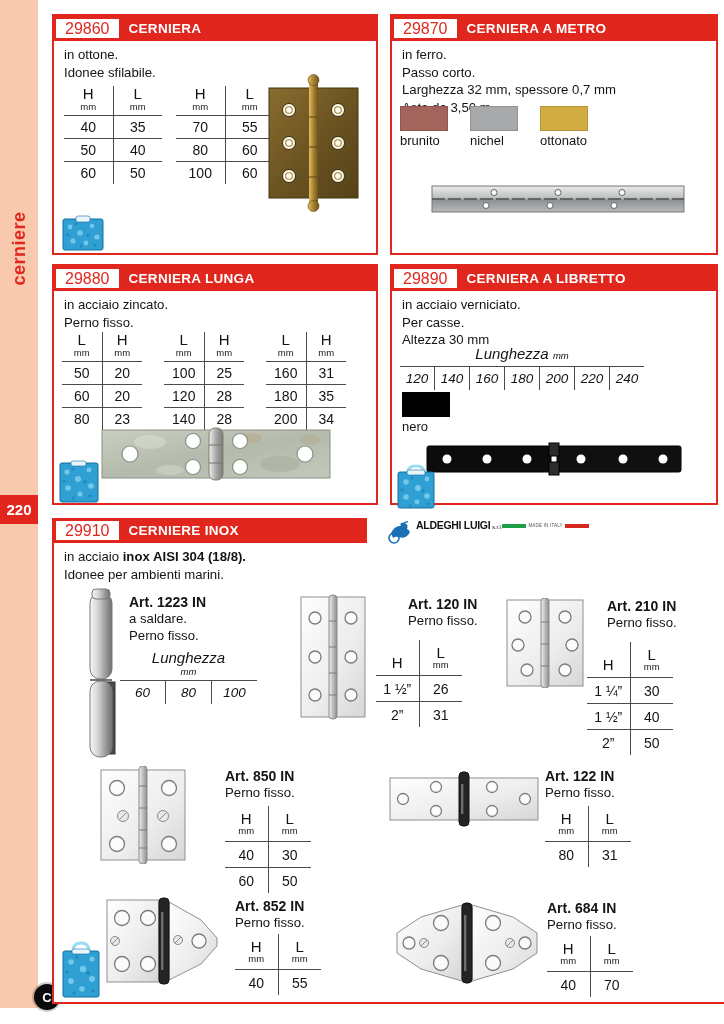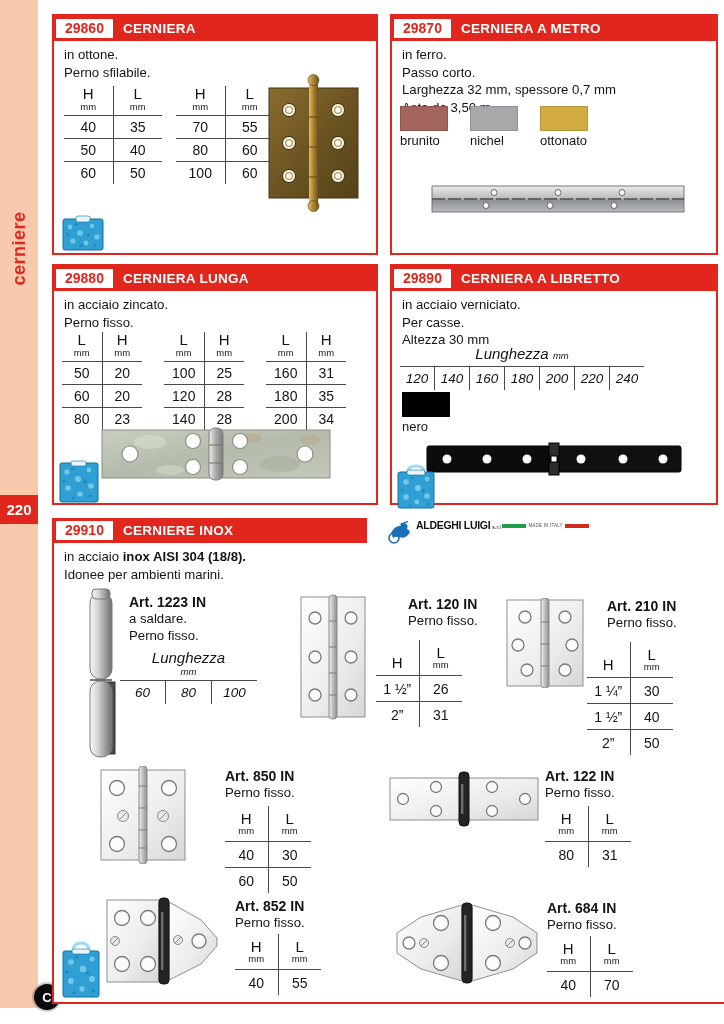--- a/index.html
+++ b/index.html
@@ -18,21 +18,21 @@
     transform:rotate(-90deg);color:var(--red);font-weight:bold;font-size:18px;letter-spacing:.5px;}
   .page-badge{position:absolute;left:0;top:495px;width:38px;height:29px;background:var(--red);
     color:#fff;font-weight:bold;font-size:15px;display:flex;align-items:center;justify-content:center;}
   .corner-logo{position:absolute;left:34px;top:984px;width:26px;height:26px;border-radius:50%;
     background:#0a0a0a;color:#fff;font-weight:bold;font-size:13px;display:flex;align-items:center;justify-content:center;
     box-shadow:0 0 0 2px #0a0a0a33;}
 
   
   .box{position:absolute;background:#fff;border:2px solid var(--red);}
   .hdr{display:flex;align-items:center;background:var(--red);height:25px;padding:2px 2px;}
-  .code{background:#fff;color:var(--red);font-weight:bold;font-size:14px;line-height:19px;
+  .code{background:#fff;color:var(--red);font-weight:normal;font-size:16px;line-height:19px;
     padding:0 9px;margin-right:10px;}
   .title{color:#fff;font-weight:bold;font-size:13.5px;letter-spacing:.3px;}
   .desc{position:absolute;left:10px;font-size:13.2px;color:var(--ink);line-height:1.34;}
 
   
   table.spec{border-collapse:collapse;text-align:center;color:var(--ink);}
   table.spec th,table.spec td{font-weight:normal;padding:3px 0;font-size:14px;}
   table.spec th{vertical-align:bottom;padding-top:0;}
   table.spec tr > *:first-child{border-right:1.4px solid var(--line);}
   table.spec tr + tr > *{border-top:1.4px solid var(--line);}
@@ -84,21 +84,21 @@
     <span>C</span>
   </div>
 
   <div class="box" style="left:52px;top:14px;width:326px;height:241px;">
     <div class="hdr">
       <span class="code">29860</span>
       <span class="title">CERNIERA</span>
     </div>
     <div class="desc" style="top:30px;">
       <div>in ottone.</div>
-      <div>Perno sfilabile.</div>
+      <div>Idonee sfilabile.</div>
     </div>
 
     <table class="spec w45" style="position:absolute;left:10px;top:70px;">
       <tbody>
           <tr>
         <th>
               <div class="cl">H</div>
               <div class="cu">mm</div>
             </th>
         <th>

